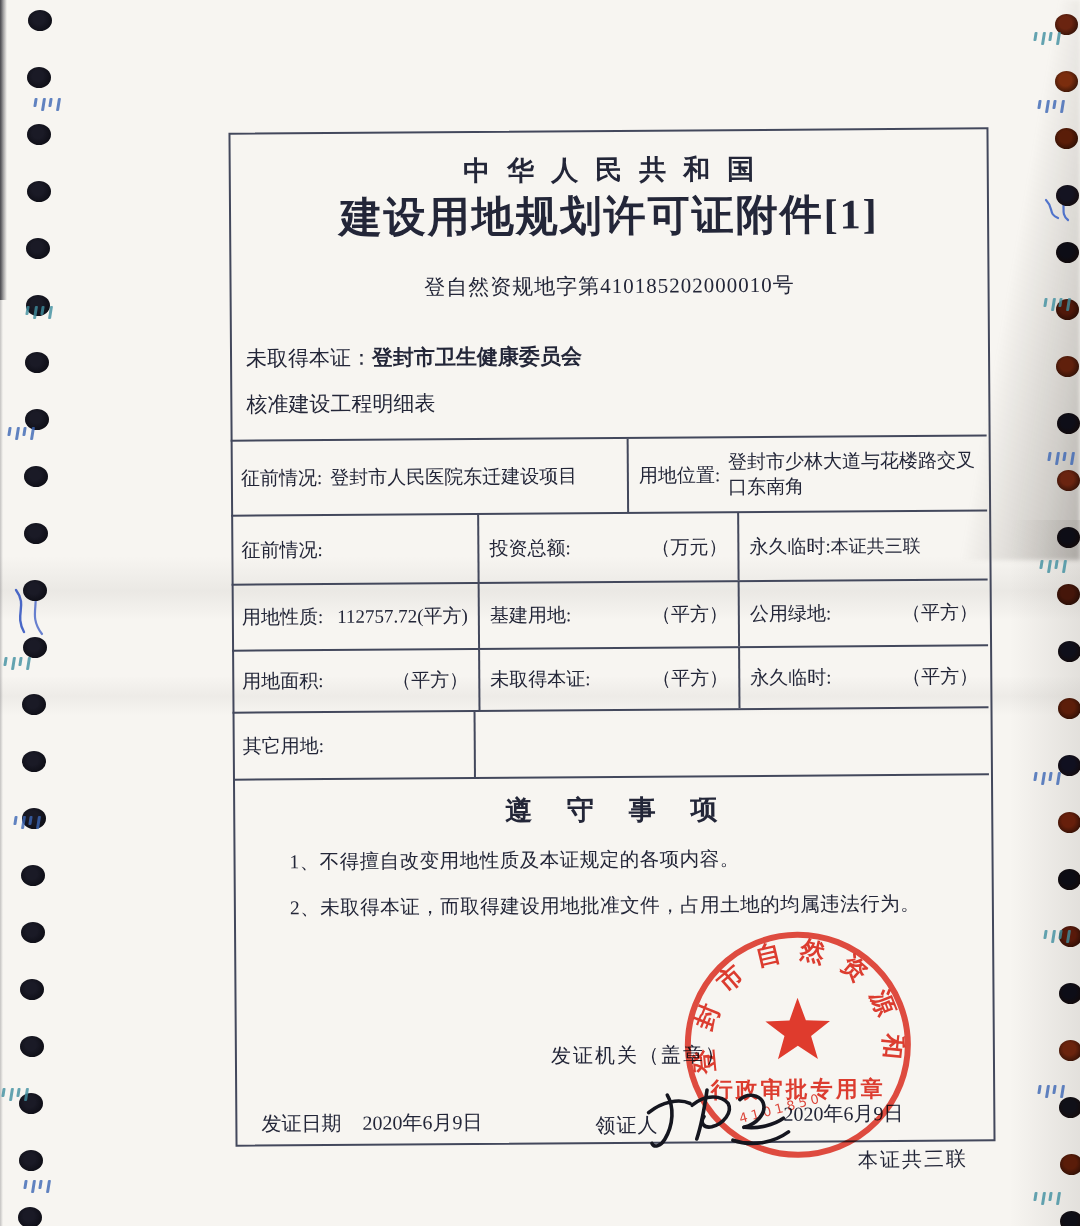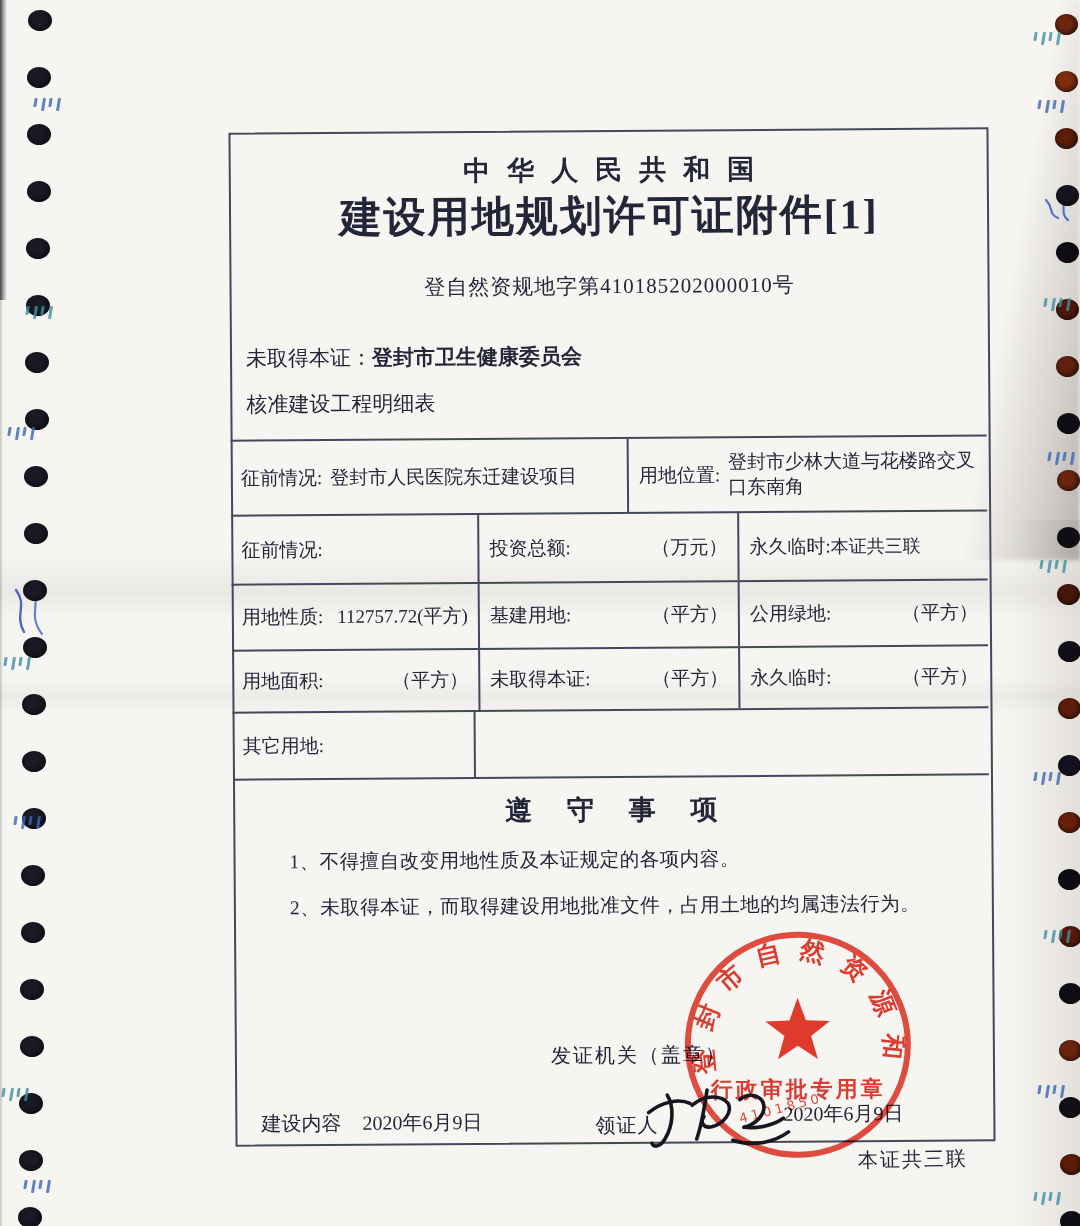--- a/index.html
+++ b/index.html
@@ -171,21 +171,21 @@
       </div>
 
       <div class="comp">
         <div class="comp-title">遵 守 事 项</div>
         <div class="comp-item ci1">1、不得擅自改变用地性质及本证规定的各项内容。</div>
         <div class="comp-item ci2">2、未取得本证，而取得建设用地批准文件，占用土地的均属违法行为。</div>
 
         <div class="authority">发证机关（盖章）</div>
 
         <div class="issue-date-line">
-          <span>建设内容</span>
+          <span>发证日期</span>
           <span class="dt">2020年6月9日</span>
         </div>
         <div class="recipient">领证人</div>
         <div class="stamp-date">2020年6月9日</div>
 
         <svg class="signature" width="150" height="86" viewBox="0 0 150 86" aria-label="李春卫">
           <g fill="none" stroke="#15161f" stroke-width="3.6" stroke-linecap="round" stroke-linejoin="round">
             <path d="M26,14 C32,26 30,44 20,58 C16,64 9,66 7,61"></path>
             <path d="M6,30 C20,20 38,18 48,24"></path>
             <path d="M66,12 C62,30 58,46 52,60"></path>

